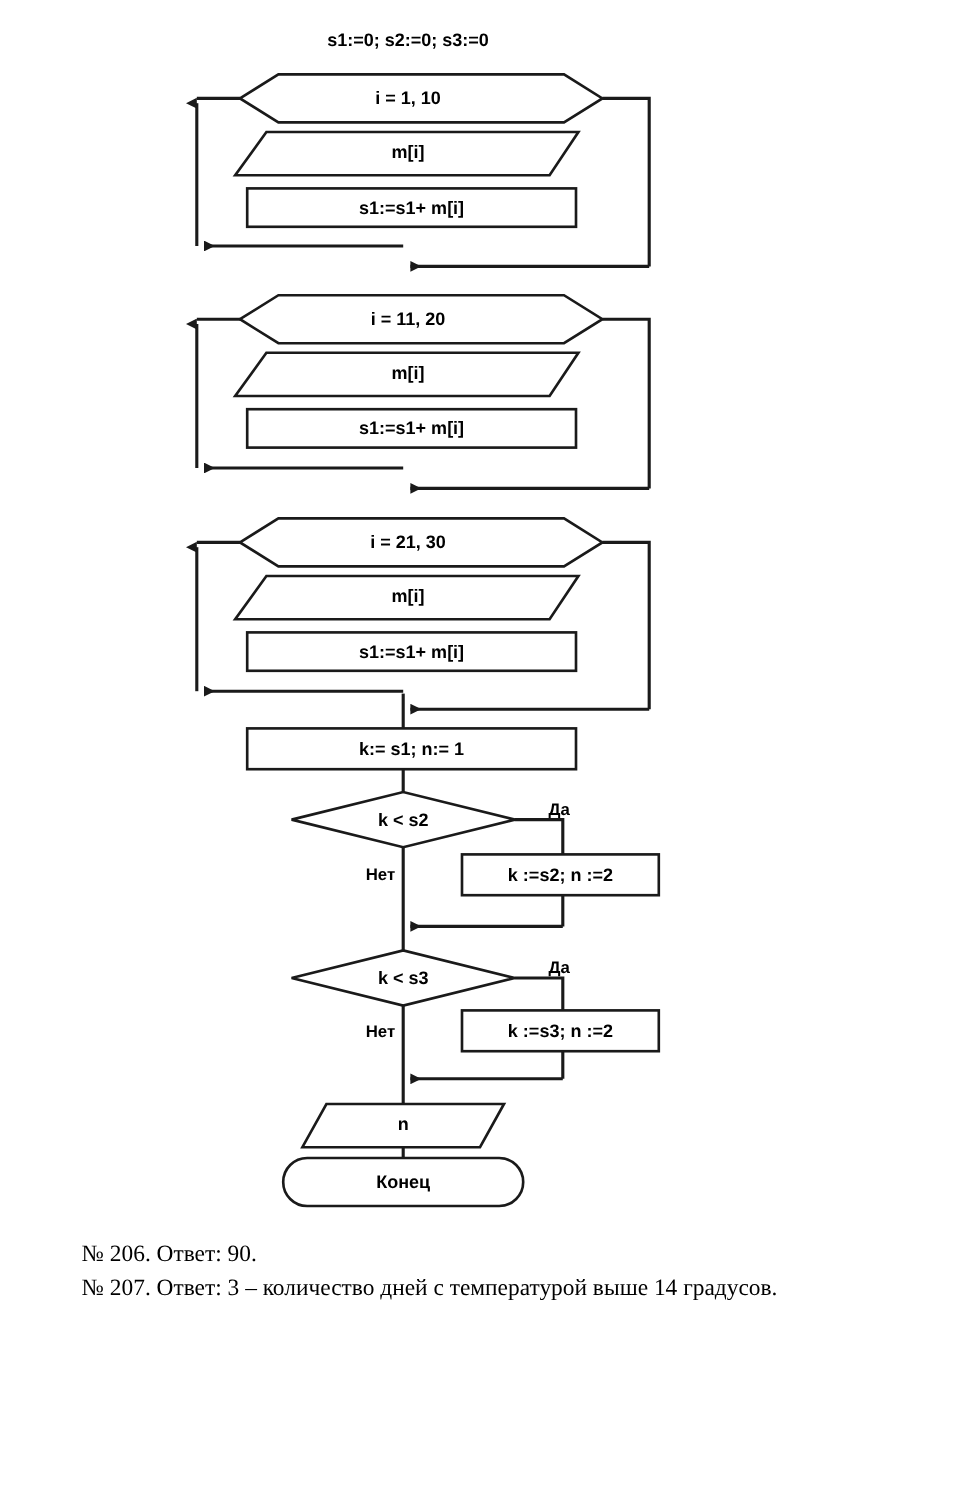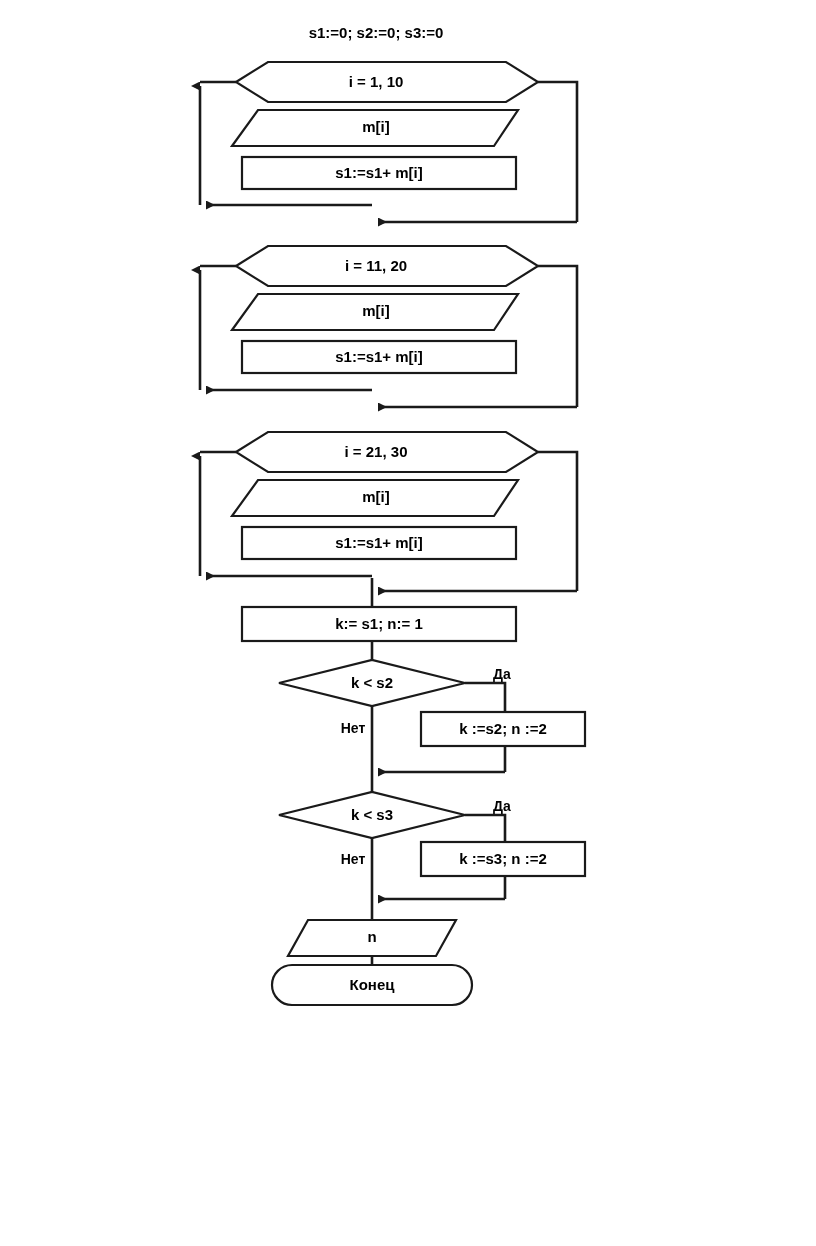--- a/index.html
+++ b/index.html
@@ -13,21 +13,20 @@
     height: 1246px;
     position: relative;
     font-family: "Liberation Sans", sans-serif;
     color: #000000;
     overflow: hidden;
   }
   #page {
     position: absolute;
     inset: 0;
     background: #ffffff;
-    margin-left: 36px;
   }
   
   #flowchart-area {
     position: absolute;
     left: 0;
     top: 0;
     width: 816px;
     height: 1020px;
   }
   #flowchart-svg {
@@ -226,16 +225,18 @@
       <g>
         <rect class="shape-outline" x="236" y="965" width="200" height="40" rx="20" ry="20"></rect>
         <text class="flow-text" x="336" y="986">Конец</text>
       </g>
 
     </svg>
   </div>
 
   <div id="text-block">
     <div id="answers">
+      <p class="answer-line">№ 206. Ответ: 90.</p>
+      <p class="answer-line">№ 207. Ответ:  3 – количество дней с температурой выше 14 градусов.</p>
     </div>
   </div>
 
 </div>
 
 </body></html>

